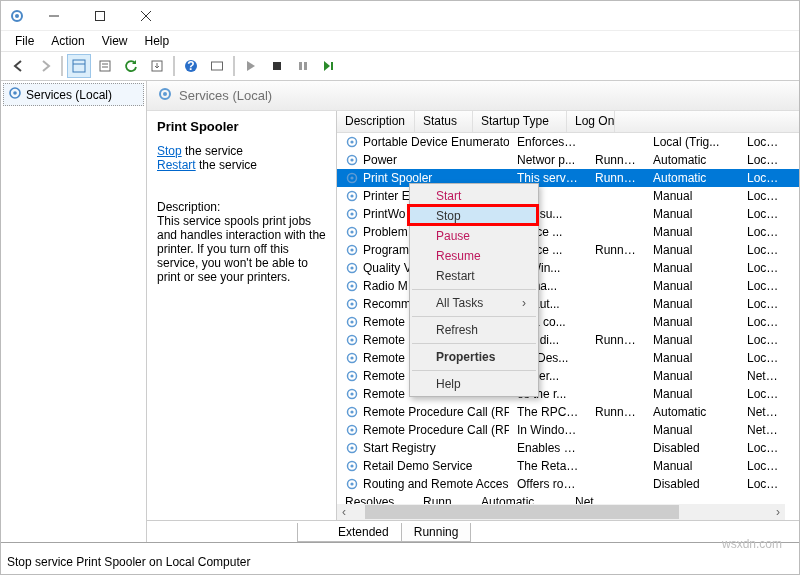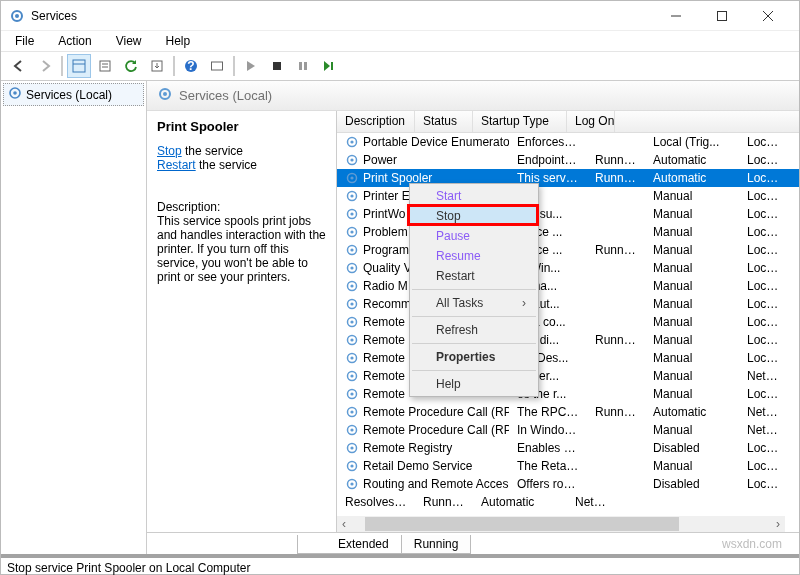--- a/index.html
+++ b/index.html
@@ -2,21 +2,21 @@
 <html><head>
 <meta charset="utf-8">
 <style>
   * { box-sizing: border-box; font-family: "Segoe UI", Tahoma, sans-serif; font-size: 12px; }
   body { margin: 0; background: #fff; width: 800px; height: 575px; overflow: hidden; position: relative; }
   .window { width: 800px; height: 575px; border: 1px solid #bbb; display: flex; flex-direction: column; background: #fff; }
   .titlebar { height: 30px; display: flex; align-items: center; padding: 0 8px; border-bottom: 1px solid #eee; }
   .titlebar .app-icon { width: 16px; height: 16px; margin-right: 6px; }
   .titlebar .title { flex: 1; }
   .tbtn { width: 46px; height: 30px; display: flex; align-items: center; justify-content: center; }
-  .menubar { height: 20px; display: flex; align-items: center; padding: 0 6px; gap: 8px; }
+  .menubar { height: 20px; display: flex; align-items: center; padding: 0 6px; gap: 1px; }
   .menubar span { padding: 2px 8px; }
   .toolbar { height: 30px; display: flex; align-items: center; padding: 0 6px; gap: 2px; border-top: 1px solid #e5e5e5; border-bottom: 1px solid #ccc; }
   .tool { width: 24px; height: 24px; display: flex; align-items: center; justify-content: center; border: 1px solid transparent; }
   .tool.sel { border: 1px solid #9cc6e9; background: #dbeefb; }
   .tool.sep { width: 1px; height: 20px; background: #ccc; margin: 0 2px; }
   .tool svg, .titlebar svg { display: block; }
   .body { flex: 1; display: flex; min-height: 0; }
   .nav { width: 146px; border-right: 1px solid #ccc; padding: 2px; }
   .nav-row { display: flex; align-items: center; gap: 4px; padding: 2px 4px; border: 1px dotted #999; background: #f1f7fd; }
   .content { flex: 1; display: flex; flex-direction: column; min-width: 0; }
@@ -38,43 +38,42 @@
   .cell.nm { display: flex; align-items: center; gap: 4px; }
   .gear { width: 14px; height: 14px; flex: none; }
   .hscroll { position: absolute; bottom: 0; left: 0; right: 14px; height: 16px; background: #f0f0f0; display:flex; align-items:center; }
   .hscroll .thumb { height: 14px; width: 70%; background: #cdcdcd; margin-left: 14px; }
   .hscroll .arr { width: 14px; height: 16px; display:flex; align-items:center; justify-content:center; color:#666; }
   .hscroll .arr.r { margin-left:auto; }
   .tabs { height: 22px; display: flex; align-items: flex-end; border-top: 1px solid #ccc; padding-left: 150px; }
   .tab { padding: 2px 12px; border: 1px solid #bbb; border-top: none; background: #fdfdfd; position: relative; top: 0; }
   .tab:not(:first-child){ margin-left:-1px; }
   .tab.active { background: #fff; padding-left: 40px; }
-  .statusbar { height: 20px; padding: 3px 6px; border-top: 4px solid #a3a3a3; }
+  .statusbar { height: 32px; padding: 12px 6px; border-top: 1px solid #a3a3a3; }
   
   .context { position: absolute; left: 409px; top: 183px; width: 130px; background: #f0f0f0; border: 1px solid #b9b9b9; box-shadow: 2px 3px 6px rgba(0,0,0,.25); padding: 2px 0; z-index: 10; }
   .ctx-item { padding: 3px 12px 3px 26px; color: #333; }
-  .ctx-item.disabled { color: #8b5cf6; }
+  .ctx-item.disabled { color: #be185d; }
   .ctx-item.hover { background: #cde6f7; }
   .ctx-item.arrow::after { content: "›"; float: right; color: #555; }
   .ctx-sep { height: 1px; background: #d0d0d0; margin: 3px 2px; }
   .highlight { position: absolute; left: 407px; top: 204px; width: 132px; height: 22px; border: 3px solid #ff0000; z-index: 20; pointer-events: none; }
   .watermark { position: absolute; right: 18px; bottom: 24px; color: #bdbdbd; font-size: 12px; z-index: 30; }
 </style>
 </head>
 <body>
 
 <div class="window">
   <div class="titlebar">
     <span class="app-icon">
       <svg viewBox="0 0 16 16" width="16" height="16">
           <circle cx="8" cy="8" r="5" fill="none" stroke="#4a88c7" stroke-width="2"></circle>
           <circle cx="8" cy="8" r="2" fill="#4a88c7"></circle>
         </svg>
     </span>
-    <span class="title">Services</span>
     <div class="tbtn">
         <svg width="10" height="10">
           <line x1="0" y1="5" x2="10" y2="5" stroke="#333"></line>
         </svg>
       </div>
     <div class="tbtn">
         <svg width="10" height="10">
           <rect x="0.5" y="0.5" width="9" height="9" fill="none" stroke="#333"></rect>
         </svg>
       </div>
@@ -218,21 +217,21 @@
                 <div class="cell c4">Local Sy</div>
               </div>
               <div class="row">
                 <div class="cell nm c0">
                   <svg class="gear" viewBox="0 0 14 14">
                     <circle cx="7" cy="7" r="4.5" fill="none" stroke="#5f9bd4" stroke-width="1.5"></circle>
                     <circle cx="7" cy="7" r="1.6" fill="#5f9bd4"></circle>
                   </svg>
                   <span>Power</span>
                 </div>
-                <div class="cell c1">Endpoint p...</div>
+                <div class="cell c1">Networ p...</div>
                 <div class="cell c2">Running</div>
                 <div class="cell c3">Automatic</div>
                 <div class="cell c4">Local Sy</div>
               </div>
               <div class="row sel">
                 <div class="cell nm c0">
                   <svg class="gear" viewBox="0 0 14 14">
                     <circle cx="7" cy="7" r="4.5" fill="none" stroke="#5f9bd4" stroke-width="1.5"></circle>
                     <circle cx="7" cy="7" r="1.6" fill="#5f9bd4"></circle>
                   </svg>
@@ -424,21 +423,21 @@
                 <div class="cell c2"></div>
                 <div class="cell c3">Manual</div>
                 <div class="cell c4">Networ</div>
               </div>
               <div class="row">
                 <div class="cell nm c0">
                   <svg class="gear" viewBox="0 0 14 14">
                     <circle cx="7" cy="7" r="4.5" fill="none" stroke="#5f9bd4" stroke-width="1.5"></circle>
                     <circle cx="7" cy="7" r="1.6" fill="#5f9bd4"></circle>
                   </svg>
-                  <span>Remote Registry</span>
+                  <span>Start Registry</span>
                 </div>
                 <div class="cell c1">Enables rem...</div>
                 <div class="cell c2"></div>
                 <div class="cell c3">Disabled</div>
                 <div class="cell c4">Local Se</div>
               </div>
               <div class="row">
                 <div class="cell nm c0">
                   <svg class="gear" viewBox="0 0 14 14">
                     <circle cx="7" cy="7" r="4.5" fill="none" stroke="#5f9bd4" stroke-width="1.5"></circle>

